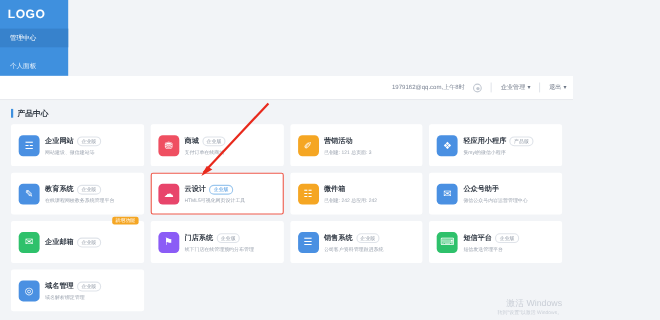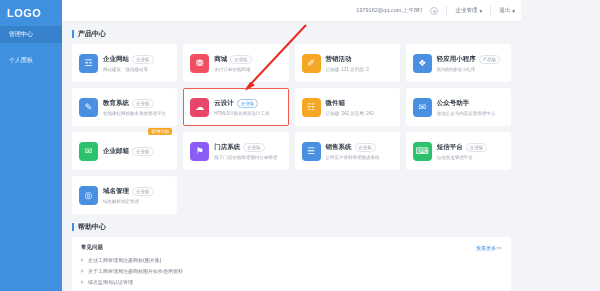--- a/index.html
+++ b/index.html
@@ -2,21 +2,21 @@
 <html><head>
 <meta charset="utf-8">
 <style>
   * { box-sizing: border-box; margin: 0; padding: 0; }
   html, body {
     width: 600px; height: 291px;
     font-family: "Liberation Sans", sans-serif;
     background: #f2f4f7;
     overflow: hidden;
   }
-  .app { position: relative; width: 521px; height: 291px; display: flex; }
+  .app { position: relative; width: 521px; height: 291px; display: flex; flex-direction: column; }
 
   
   .sidebar {
     width: 62px; height: 291px;
     background: #3c8ddb;
     background: linear-gradient(180deg,#3f90de 0%, #3f90de 100%);
     color: #fff; flex: 0 0 62px;
   }
   .logo {
     height: 26px; display: flex; align-items: center; padding-left: 7px;
@@ -306,19 +306,23 @@
               </div>
               <div class="help-row">
                 <span class="dot"></span>
                 <span>域名监测与认证管理</span>
               </div>
             </div>
         </div>
       </div>
     </div>
 
+    <div class="watermark">
+      <div class="w1">激活 Windows</div>
+      <div class="w2">转到"设置"以激活 Windows。</div>
+    </div>
 
     <svg class="arrow" width="538" height="291">
       <line x1="244" y1="25" x2="185" y2="88" stroke="#e8291c" stroke-width="2"></line>
       <polygon points="183,91 193,85 188,82" fill="#e8291c"></polygon>
     </svg>
   </div>
 </div>
 
 </body></html>

